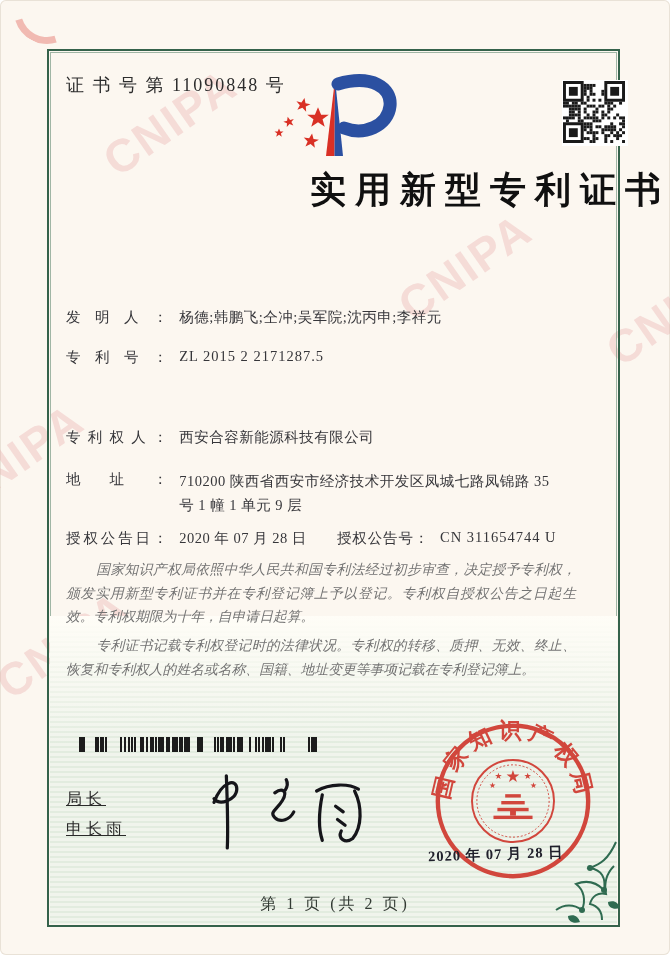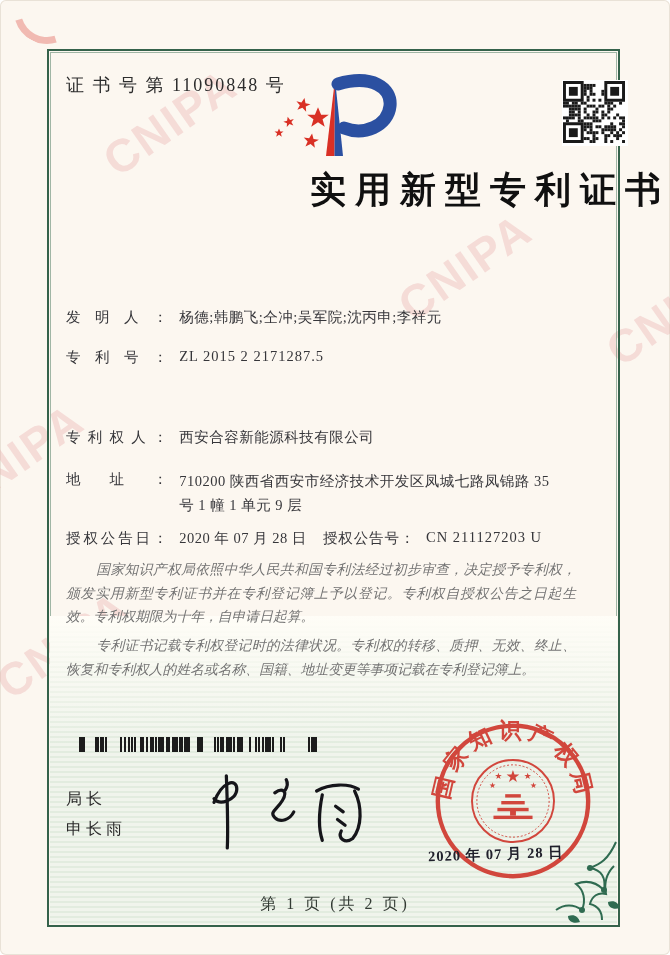--- a/index.html
+++ b/index.html
@@ -46,34 +46,34 @@
   .logo { position:absolute; left:262px; top:72px; width:150px; height:95px; }
   .title {
     position:absolute; left:0; right:0; top:166px; text-align:right;
     font-size:36px; font-weight:700; letter-spacing:9px; color:#101010;
   }
   .row {
     position:absolute; left:66px; font-size:14.5px; color:#36363a;
     white-space:nowrap; letter-spacing:0.5px;
   }
   .lbl { display:inline-block; width:102px; text-align-last:justify; vertical-align:top; }
-  .lbl2 { margin-left:12px; width:92px; }
+  .lbl2 { margin-left:26px; width:92px; }
   .val { display:inline-block; margin-left:7px; vertical-align:top; }
   .addr { white-space:normal; line-height:1.65; max-width:400px; }
   .paras {
     position:absolute; left:66px; top:558px; width:510px;
     font-size:13.8px; line-height:1.72; color:#737373; text-align:justify;
     font-style:italic;
   }
   .paras p { margin:0 0 5px; text-indent:2.2em; }
   .barcode { position:absolute; left:66px; top:737px; width:258px; height:15px; }
   .director {
     position:absolute; left:66px; top:784px;
     font-family:"Liberation Sans","DejaVu Sans",sans-serif;
-    font-size:16px; color:#2a2a2a; letter-spacing:4px; line-height:1.9; font-weight:500;
+    font-size:16px; color:#2a2a2a; letter-spacing:4px; line-height:1.9; font-weight:500;text-decoration:underline;
   }
   .signature { position:absolute; left:195px; top:762px; width:190px; height:95px; }
   .seal { position:absolute; left:415px; top:718px; width:196px; height:166px; }
   .seal-date {
     position:absolute; left:428px; top:845px; font-size:14.5px; font-weight:600;
     color:#20202c; letter-spacing:1px; transform:rotate(-2deg);
   }
   .footer {
     position:absolute; left:0; right:0; top:894px; text-align:center;
     font-size:16px; color:#333b34; letter-spacing:3px;
@@ -273,21 +273,21 @@
     <span class="val">西安合容新能源科技有限公司</span>
   </div>
   <div class="row" style="top:470px">
     <span class="lbl">地址：</span>
     <span class="val addr"><span>710200 陕西省西安市经济技术开发区凤城七路凤锦路 35</span><br><span>号 1 幢 1 单元 9 层</span></span>
   </div>
   <div class="row" style="top:529px">
     <span class="lbl">授权公告日：</span>
     <span class="val">2020 年 07 月 28 日</span>
     <span class="lbl lbl2">授权公告号：</span>
-    <span class="val" style="letter-spacing:1px">CN 211127203 U</span>
+    <span class="val" style="letter-spacing:1px">CN 311654744 U</span>
   </div>
 
   <div class="paras">
     <p>国家知识产权局依照中华人民共和国专利法经过初步审查，决定授予专利权，颁发实用新型专利证书并在专利登记簿上予以登记。专利权自授权公告之日起生效。专利权期限为十年，自申请日起算。</p>
     <p>专利证书记载专利权登记时的法律状况。专利权的转移、质押、无效、终止、恢复和专利权人的姓名或名称、国籍、地址变更等事项记载在专利登记簿上。</p>
   </div>
 
   <div class="barcode">
     <svg id="barcode-svg" width="258" height="15" viewBox="0 0 258 15" fill="#1c1c1c">
         <rect x="13" y="0" width="6" height="15"></rect>

